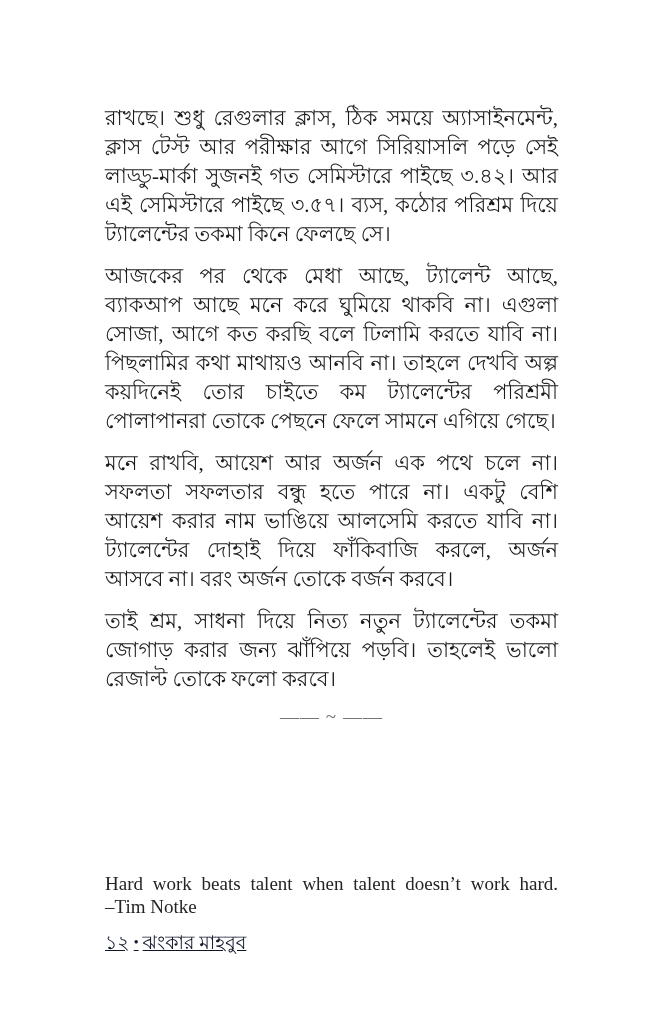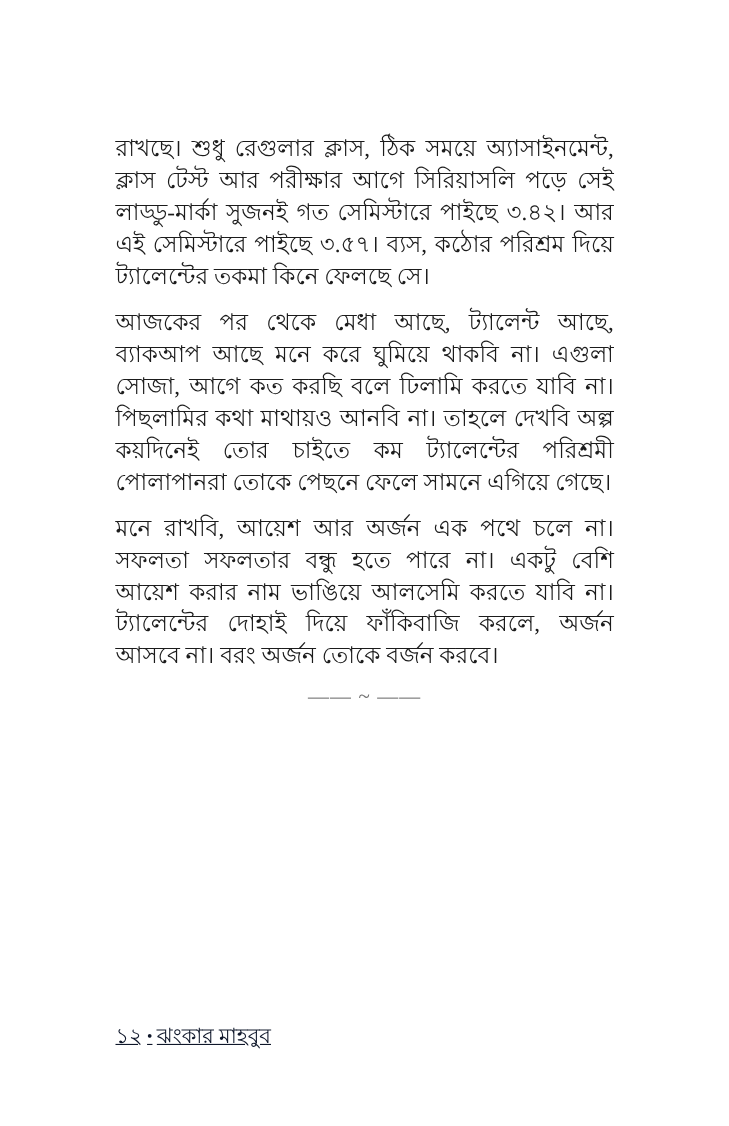--- a/index.html
+++ b/index.html
@@ -12,21 +12,21 @@
     width: 663px;
     height: 1024px;
     background: #ffffff;
     overflow: hidden;
     font-family: "Liberation Serif", "DejaVu Serif", serif;
     color: #1b1b1b;
   }
   .page-body {
     position: absolute;
     left: 105px;
-    top: 121px;
+    top: 104px;
     width: 453px;
   }
   .para {
     margin: 0 0 13px 0;
     font-size: 21px;
     line-height: 29px;
     text-align: justify;
     color: #1b1b1b;
   }
   .divider {
@@ -73,21 +73,26 @@
 </style>
 </head>
 <body>
 
 <div class="page">
 
   <main class="page-body">
     <p class="para">রাখছে। শুধু রেগুলার ক্লাস, ঠিক সময়ে অ্যাসাইনমেন্ট, ক্লাস টেস্ট আর পরীক্ষার আগে সিরিয়াসলি পড়ে সেই লাড্ডু-মার্কা সুজনই গত সেমিস্টারে পাইছে ৩.৪২। আর এই সেমিস্টারে পাইছে ৩.৫৭। ব্যস, কঠোর পরিশ্রম দিয়ে ট্যালেন্টের তকমা কিনে ফেলছে সে।</p>
     <p class="para">আজকের পর থেকে মেধা আছে, ট্যালেন্ট আছে, ব্যাকআপ আছে মনে করে ঘুমিয়ে থাকবি না। এগুলা সোজা, আগে কত করছি বলে ঢিলামি করতে যাবি না। পিছলামির কথা মাথায়ও আনবি না। তাহলে দেখবি অল্প কয়দিনেই তোর চাইতে কম ট্যালেন্টের পরিশ্রমী পোলাপানরা তোকে পেছনে ফেলে সামনে এগিয়ে গেছে।</p>
     <p class="para">মনে রাখবি, আয়েশ আর অর্জন এক পথে চলে না। সফলতা সফলতার বন্ধু হতে পারে না। একটু বেশি আয়েশ করার নাম ভাঙিয়ে আলসেমি করতে যাবি না। ট্যালেন্টের দোহাই দিয়ে ফাঁকিবাজি করলে, অর্জন আসবে না। বরং অর্জন তোকে বর্জন করবে।</p>
+    <p class="para">তাই শ্রম, সাধনা দিয়ে নিত্য নতুন ট্যালেন্টের তকমা জোগাড় করার জন্য ঝাঁপিয়ে পড়বি। তাহলেই ভালো রেজাল্ট তোকে ফলো করবে।</p>
     <div class="divider">—— ~ ——</div>
   </main>
 
+  <section class="quote-block">
+    <div class="quote-text">Hard work beats talent when talent doesn’t work hard.</div>
+    <div class="quote-attr">–Tim Notke</div>
+  </section>
 
   <footer class="page-footer">
     <span>১২</span><span class="bullet">•</span><span>ঝংকার মাহবুব</span>
   </footer>
 
 </div>
 
 </body></html>

